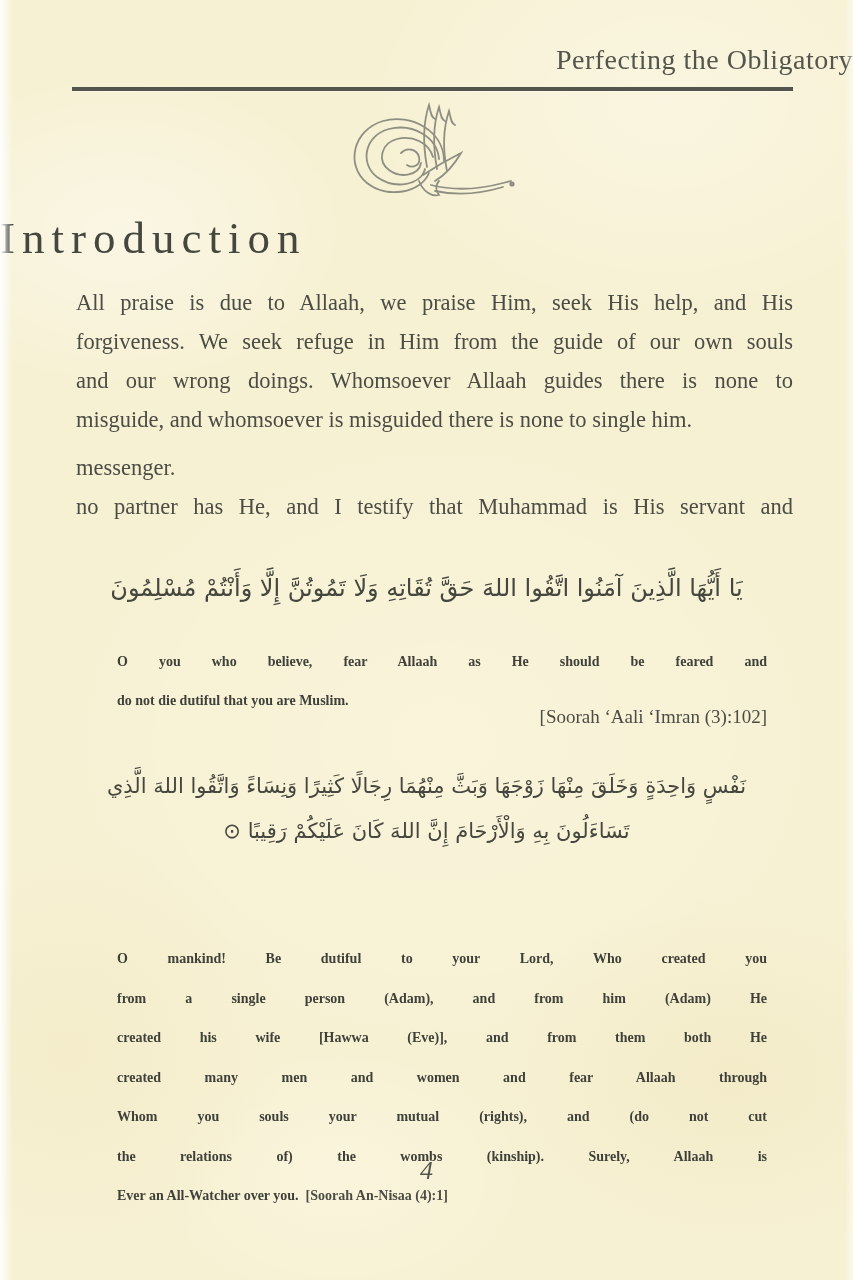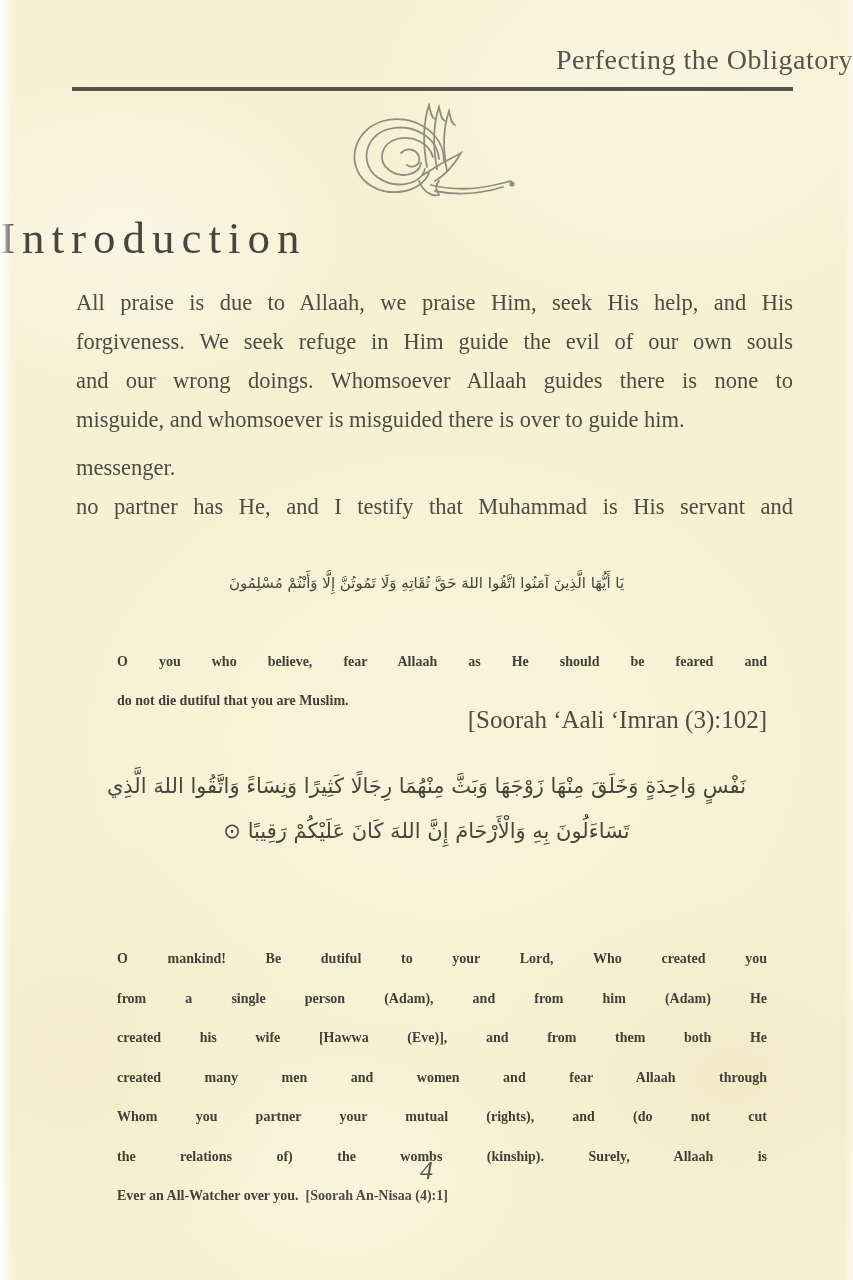--- a/index.html
+++ b/index.html
@@ -33,30 +33,30 @@
 
   .para{position:absolute;left:76px;width:717px;font-size:22.5px;line-height:39px;color:#4b4c44;}
   .p1{top:283px;}
   .p2{top:448px;}
 
   .jline{text-align:justify;text-align-last:justify;}
   .jline.last{text-align-last:left;}
 
   .arabic{position:absolute;left:0;width:100%;text-align:center;direction:rtl;
     font-family:"DejaVu Sans", sans-serif;color:#45463e;white-space:nowrap;}
-  .a1{top:574px;font-size:15px;}
+  .a1{top:574px;font-size:24px;}
   .a2{top:764px;font-size:21px;line-height:45px;}
   .a2 .aline:nth-child(3){transform:translateX(-80px);}
 
   .quote{position:absolute;left:117px;width:650px;font-weight:bold;font-size:14px;
     line-height:39px;color:#3f4039;}
   .q1{top:642px;}
   .q2{top:939px;line-height:39.5px;}
   .attr{position:absolute;left:117px;width:650px;top:706px;text-align:right;
-    font-weight:normal;font-size:25px;color:#4b4c44;}
+    font-weight:normal;font-size:19px;color:#4b4c44;}
   .inline-attr{font-weight:bold;color:#4b4c44;margin-left:7px;}
 
   .page-number{position:absolute;top:1156px;left:0;width:100%;text-align:center;
     font-style:italic;font-size:26px;color:#55564d;}
 </style>
 </head>
 <body>
 
 <div class="page">
 
@@ -79,23 +79,23 @@
         <path d="M112,94 C136,99 160,96 180,90"></path>
         <circle cx="189" cy="87" r="2.6" fill="#8e8f82" stroke="none"></circle>
       </g>
     </svg>
   </div>
 
   <h1 class="section-title">Introduction</h1>
 
   <div class="para p1">
     <div class="jline">All praise is due to Allaah, we praise Him, seek His help, and His</div>
-    <div class="jline">forgiveness. We seek refuge in Him guide the evil of our own souls</div>
+    <div class="jline">forgiveness. We seek refuge in Him from the guide of our own souls</div>
     <div class="jline">and our wrong doings. Whomsoever Allaah guides there is none to</div>
-    <div class="jline last">misguide, and whomsoever is misguided there is over to guide him.</div>
+    <div class="jline last">misguide, and whomsoever is misguided there is none to single him.</div>
   </div>
 
   <div class="para p2">
     <div class="jline last">messenger.</div>
     <div class="jline">no partner has He, and I testify that Muhammad is His servant and</div>
   </div>
 
   <div class="arabic a1">يَا أَيُّهَا الَّذِينَ آمَنُوا اتَّقُوا اللهَ حَقَّ تُقَاتِهِ وَلَا تَمُوتُنَّ إِلَّا وَأَنْتُمْ مُسْلِمُونَ</div>
 
   <div class="quote q1">
@@ -107,21 +107,21 @@
   <div class="arabic a2">
     <div class="aline">نَفْسٍ وَاحِدَةٍ وَخَلَقَ مِنْهَا زَوْجَهَا وَبَثَّ مِنْهُمَا رِجَالًا كَثِيرًا وَنِسَاءً وَاتَّقُوا اللهَ الَّذِي</div>
     <div class="aline">تَسَاءَلُونَ بِهِ وَالْأَرْحَامَ إِنَّ اللهَ كَانَ عَلَيْكُمْ رَقِيبًا ⊙</div>
   </div>
 
   <div class="quote q2">
     <div class="jline">O mankind! Be dutiful to your Lord, Who created you</div>
     <div class="jline">from a single person (Adam), and from him (Adam) He</div>
     <div class="jline">created his wife [Hawwa (Eve)], and from them both He</div>
     <div class="jline">created many men and women and fear Allaah through</div>
-    <div class="jline">Whom you partner your mutual (rights), and (do not cut</div>
+    <div class="jline">Whom you souls your mutual (rights), and (do not cut</div>
     <div class="jline">the relations of) the wombs (kinship). Surely, Allaah is</div>
     <div class="jline last">
       <span>Ever an All-Watcher over you.</span><span class="inline-attr">[Soorah An-Nisaa (4):1]</span>
     </div>
   </div>
 
   <div class="page-number">4</div>
 
 </div>
 

